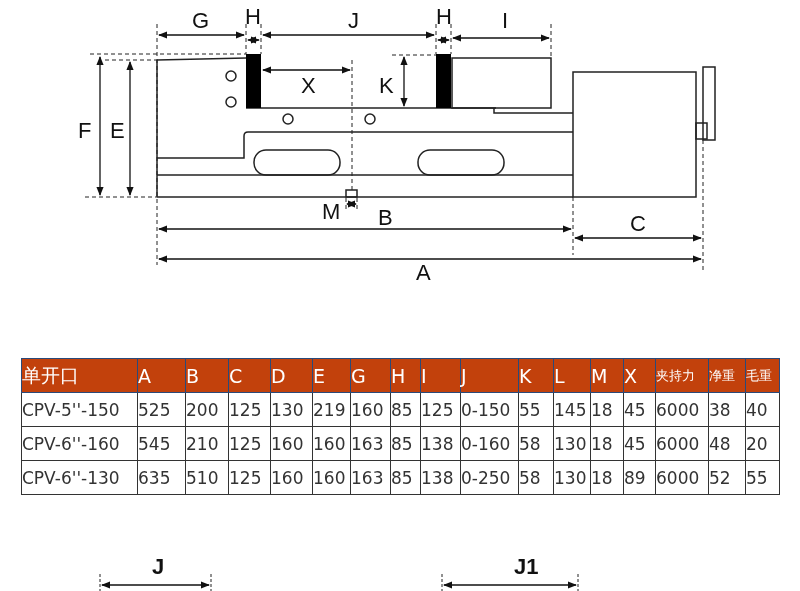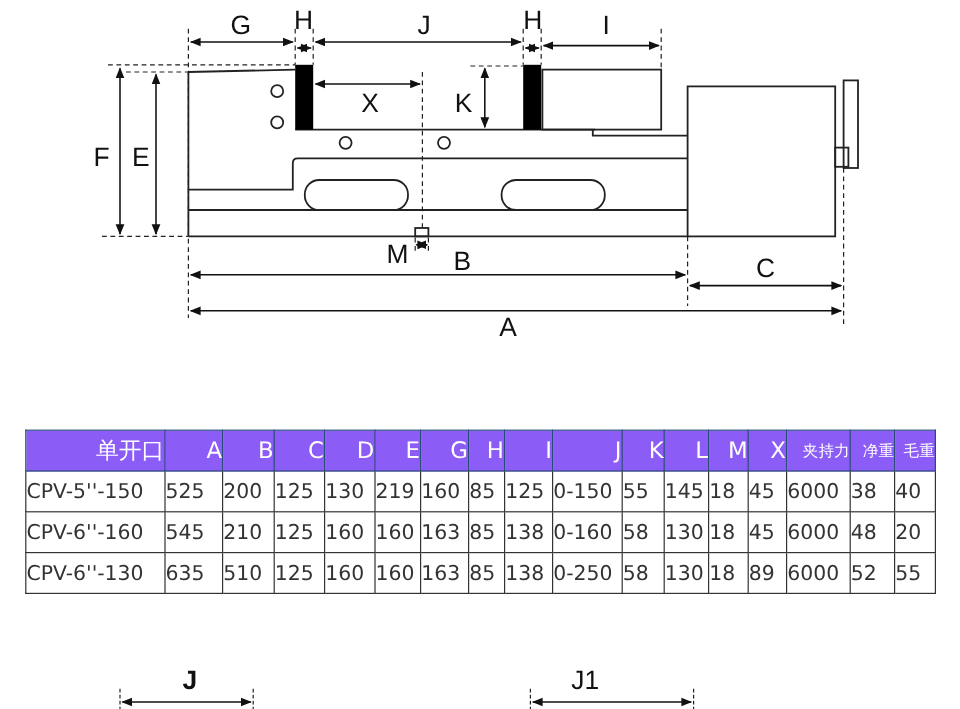--- a/index.html
+++ b/index.html
@@ -1,20 +1,20 @@
 <!DOCTYPE html>
 <html><head>
 <meta charset="utf-8">
 <style>
   html, body { margin:0; padding:0; background:#fff; }
   body { width:800px; height:591px; position:relative; overflow:hidden; font-family:"Liberation Sans", "DejaVu Sans", sans-serif; }
   #drawing { position:absolute; left:0; top:0; }
   .lbl { position:absolute; font-family:"Liberation Sans", sans-serif; font-size:22px; color:#111; line-height:1; }
   table.spec { position:absolute; left:21px; top:358px; border-collapse:collapse; font-family:"DejaVu Sans", sans-serif; }
-  table.spec th { background:#8b5cf6; color:#fff; font-weight:normal; font-size:19px; height:33px; padding:0; border:1px solid #2a4a7a; text-align:right; }
+  table.spec th { background:#c2410c; color:#fff; font-weight:normal; font-size:19px; height:33px; padding:0; border:1px solid #2a4a7a; text-align:left; }
   table.spec th.small { font-size:13px; }
   table.spec td { font-size:17px; color:#333; height:33px; padding:0; border:1px solid #333; background:#fff; }
   #bottom { position:absolute; left:0; top:540px; }
 </style>
 </head>
 <body>
 
 <svg id="drawing" width="800" height="300" viewBox="0 0 800 300">
   <defs>
     <marker id="arr" viewBox="0 0 10 10" refX="9" refY="5" markerWidth="7" markerHeight="7" orient="auto-start-reverse">
@@ -210,13 +210,13 @@
     <line x1="211" y1="34" x2="211" y2="51"></line>
     <line x1="442" y1="34" x2="442" y2="51"></line>
     <line x1="578" y1="34" x2="578" y2="51"></line>
   </g>
   <g stroke="#111" stroke-width="1.3" marker-start="url(#arr)" marker-end="url(#arr)">
     <line x1="102" y1="45" x2="209" y2="45"></line>
     <line x1="444" y1="45" x2="576" y2="45"></line>
   </g>
 </svg>
 <div class="lbl" style="left:152px;top:556px;font-weight:bold;">J</div>
-<div class="lbl" style="left:476px;top:556px;font-weight:normal;">J1</div>
+<div class="lbl" style="left:514px;top:556px;font-weight:bold;">J1</div>
 
 </body></html>

